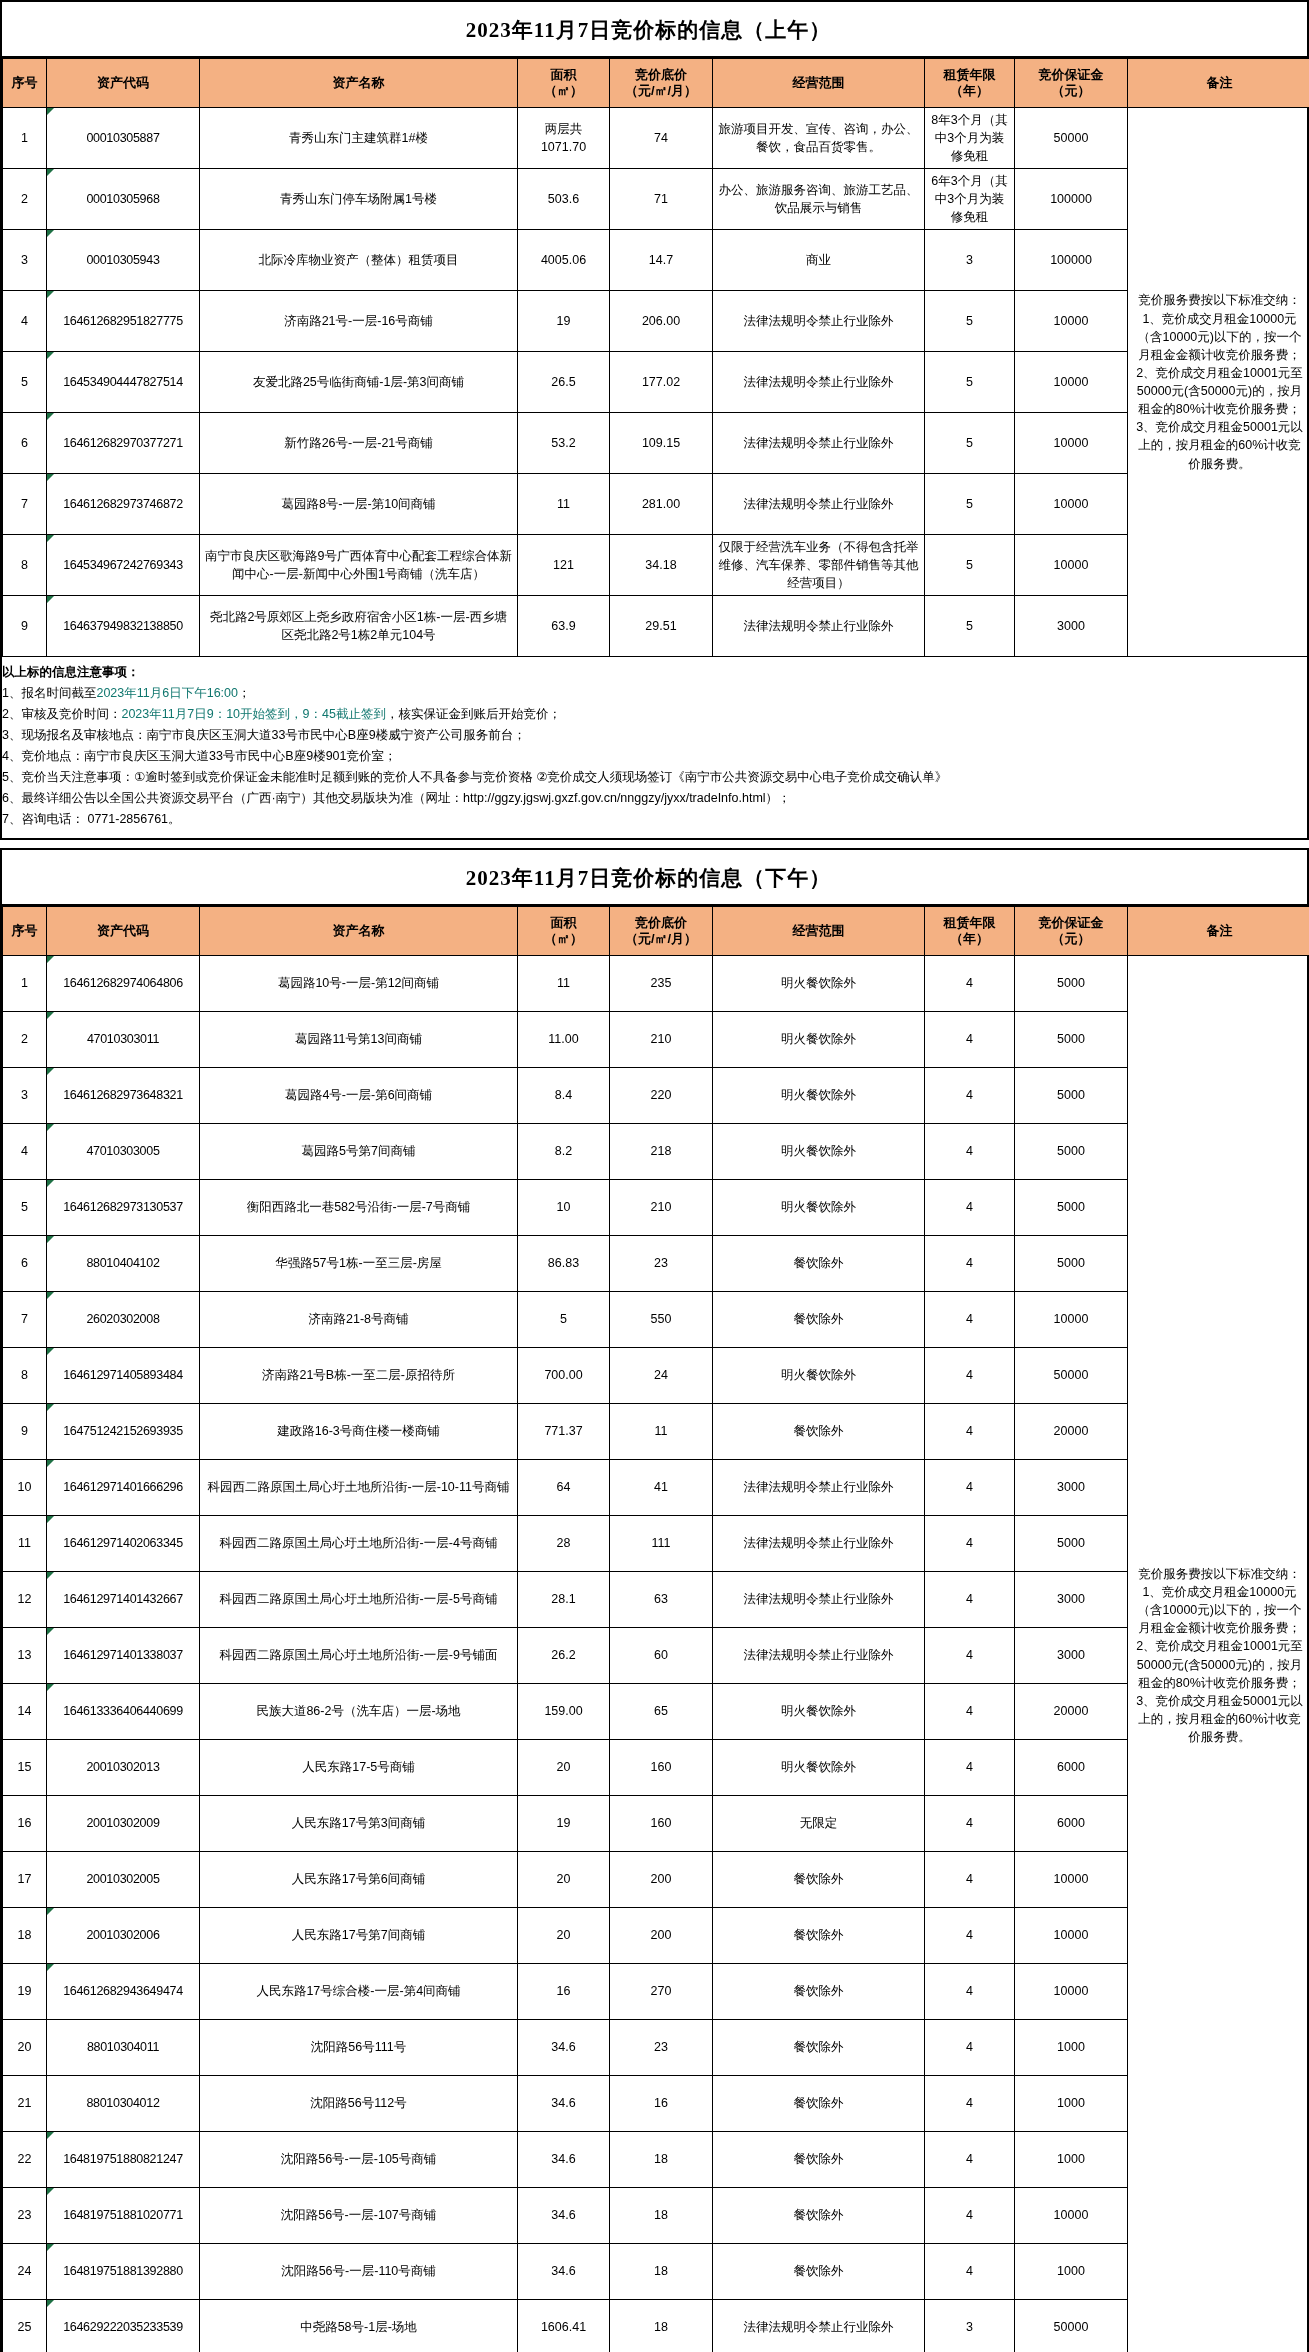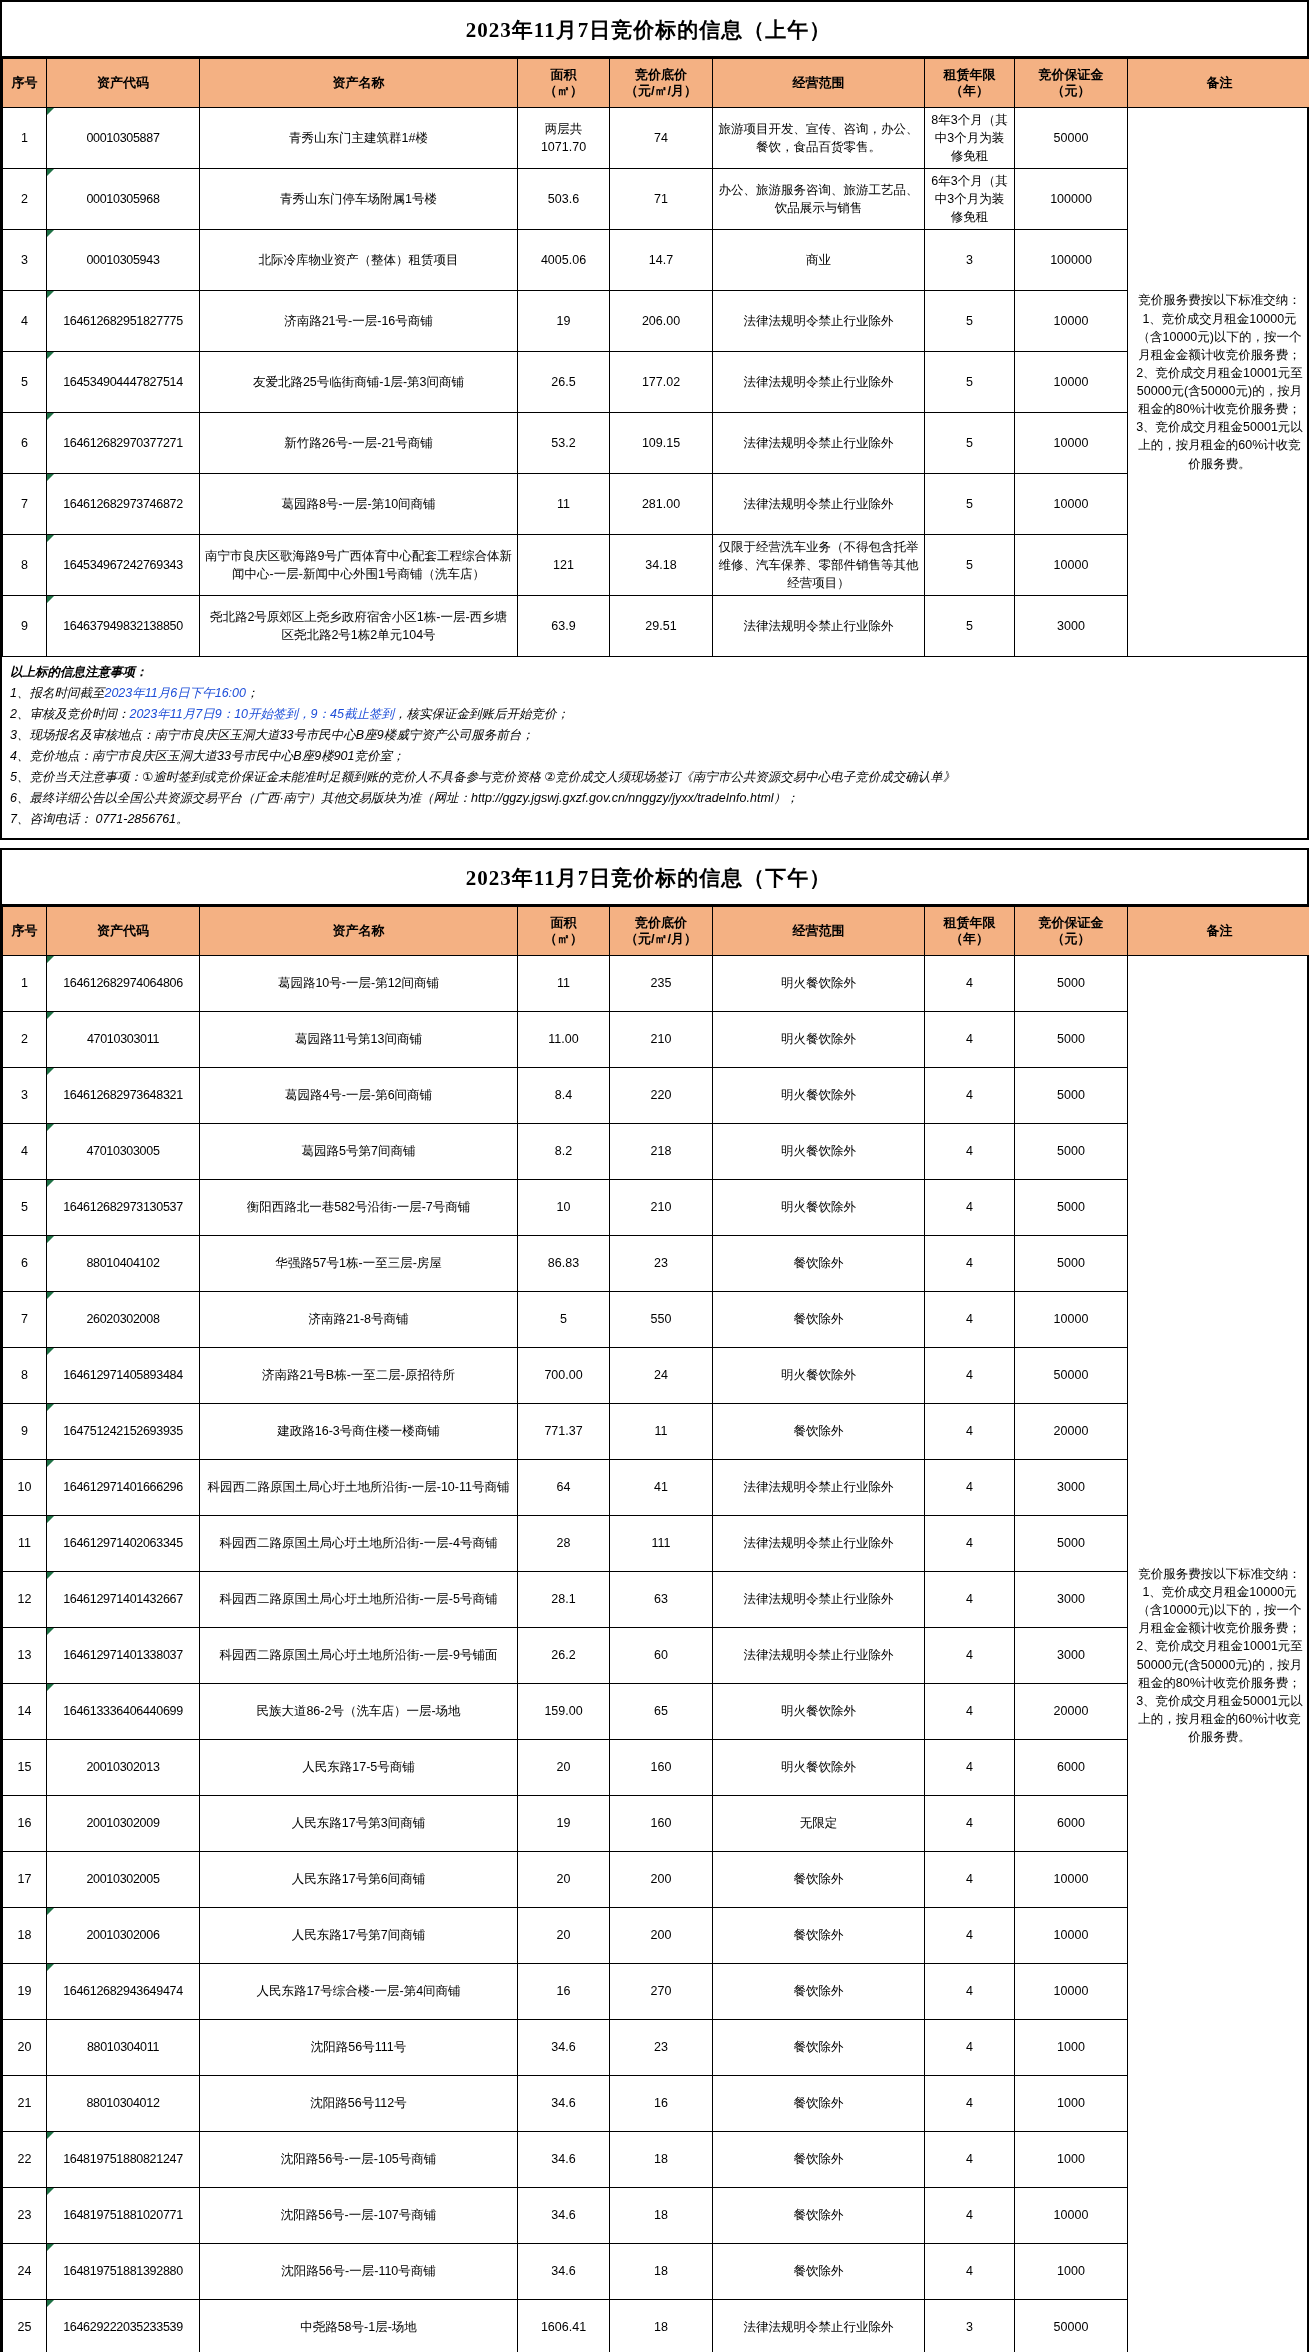--- a/index.html
+++ b/index.html
@@ -25,23 +25,23 @@
   table.a-grid tbody td{height:51px;}
   td.c1{position:relative;font-size:12.5px;letter-spacing:-0.3px;}
   .tri{
     position:absolute;top:0;left:0;width:0;height:0;
     border-top:7px solid #1E7145;border-right:7px solid transparent;
   }
   td.remark{
     text-align:left;vertical-align:middle;white-space:pre-line;
     font-size:13px;line-height:1.5;padding:4px 7px;
   }
-  .notes{padding:5px 8px 8px 8px;font-size:12.5px;line-height:1.68;font-style:italic;}
+  .notes{padding:5px 8px 8px 0;font-size:12.5px;line-height:1.68;}
   .notes-title{font-weight:bold;}
-  .note-line span.red{color:#1d4ed8;text-align:right;}
+  .note-line span.red{color:#0f766e;text-align:right;}
 </style>
 </head>
 <body>
 
 <div class="page">
 
   <section class="sheet">
     <div class="sheet-title">2023年11月7日竞价标的信息（上午）</div>
     <table class="grid m-grid">
         <colgroup>

